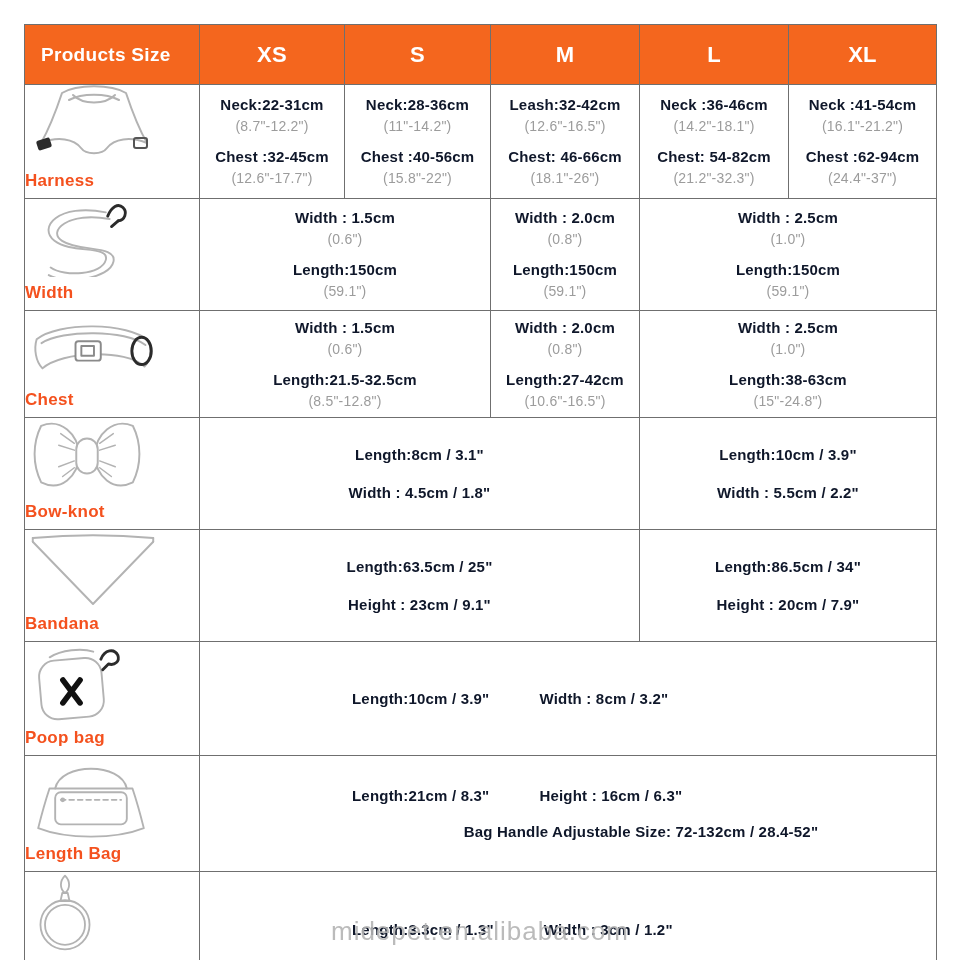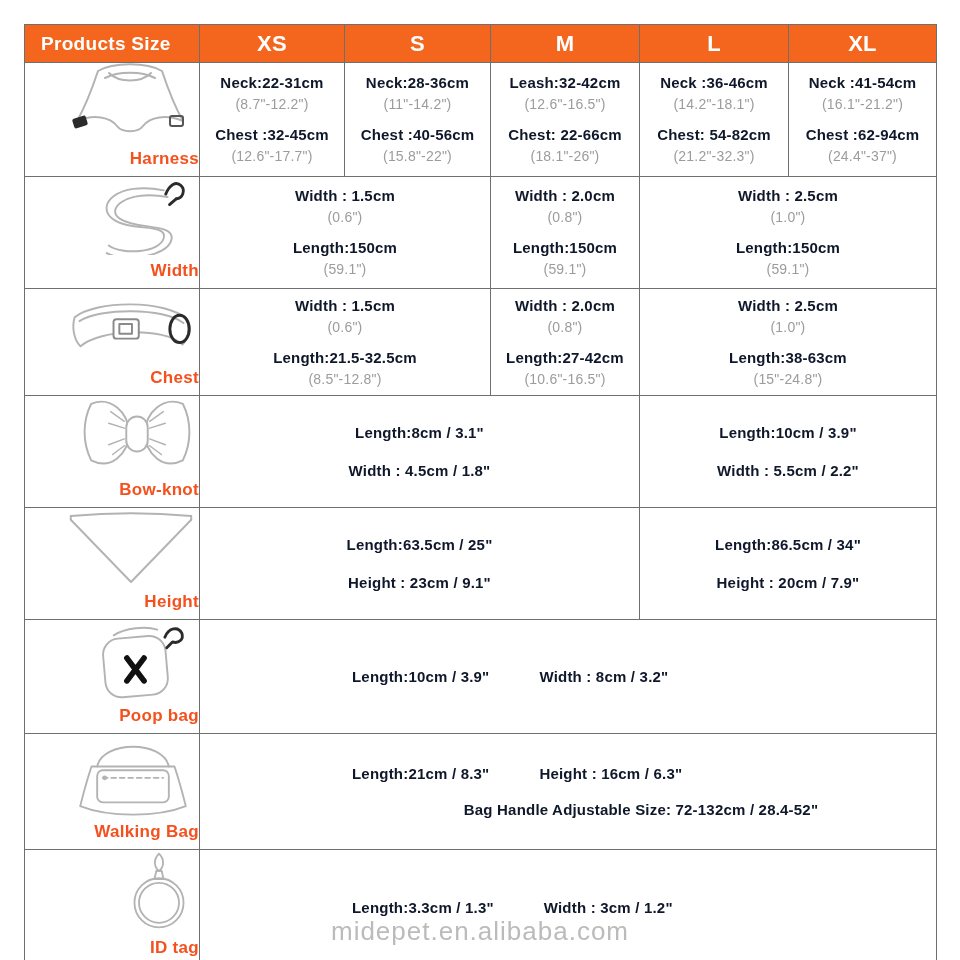--- a/index.html
+++ b/index.html
@@ -3,21 +3,21 @@
 <meta charset="utf-8">
 <style>
   html,body{margin:0;padding:0;width:960px;height:960px;background:#fff;overflow:hidden;}
   body{font-family:"Liberation Sans", sans-serif;}
   .sheet{position:relative;width:960px;height:960px;background:#fff;}
   table.size-chart{position:absolute;left:24px;top:24px;width:912px;border-collapse:collapse;table-layout:fixed;}
   td,th{border:1px solid #6f6f6f;padding:0;vertical-align:middle;}
   th{background:#F4661E;color:#fff;font-size:22px;font-weight:bold;letter-spacing:.3px;}
   th.prod-head{text-align:left;padding-left:16px;font-size:19px;}
   td.prod{text-align:center;}
-  .prod-inner{display:flex;flex-direction:column;align-items:flex-end;justify-content:flex-end;height:100%;padding-bottom:7px;box-sizing:border-box;}
+  .prod-inner{display:flex;flex-direction:column;align-items:flex-start;justify-content:flex-end;height:100%;padding-bottom:7px;box-sizing:border-box;}
   .prod-label{color:#F4511E;font-weight:bold;font-size:17px;letter-spacing:.3px;margin-top:2px;}
   .cell-center{display:flex;flex-direction:column;align-items:center;justify-content:center;height:100%;}
   .cm{font-size:15px;font-weight:bold;color:#0f172a;line-height:22px;letter-spacing:.2px;text-align:center;}
   .in{font-size:14px;font-weight:normal;color:#9c9c9c;line-height:21px;letter-spacing:.2px;text-align:center;}
   .pair + .pair{margin-top:9px;}
   .two-line{display:flex;flex-direction:column;gap:16px;align-items:center;justify-content:center;height:100%;}
   .wide-line{display:flex;gap:50px;align-items:center;justify-content:flex-start;padding-left:152px;}
   .wide-cell{display:flex;flex-direction:column;gap:14px;justify-content:center;height:100%;}
   .icon{stroke:#b3b3b3;fill:none;stroke-width:2;stroke-linecap:round;stroke-linejoin:round;}
   .dark{stroke:#2b2b2b;}
@@ -31,21 +31,21 @@
     <colgroup>
       <col style="width:175px">
         <col style="width:145px">
         <col style="width:146px">
       <col style="width:149px">
         <col style="width:149px">
         <col style="width:148px">
     </colgroup>
 
     <tbody>
-        <tr style="height:38px">
+        <tr style="height:60px">
       <th class="prod-head">Products Size</th>
       <th>XS</th>
       <th>S</th>
       <th>M</th>
       <th>L</th>
       <th>XL</th>
     </tr>
 
     <tr style="height:110px">
       <td class="prod">
@@ -86,21 +86,21 @@
               </div>
       </div>
           </td>
       <td>
             <div class="cell-center">
         <div class="pair">
                 <div class="cm">Leash:32-42cm</div>
                 <div class="in">(12.6"-16.5")</div>
               </div>
         <div class="pair">
-                <div class="cm">Chest: 22-66cm</div>
+                <div class="cm">Chest: 46-66cm</div>
                 <div class="in">(18.1"-26")</div>
               </div>
       </div>
           </td>
       <td>
             <div class="cell-center">
         <div class="pair">
                 <div class="cm">Neck :36-46cm</div>
                 <div class="in">(14.2"-18.1")</div>
               </div>
@@ -260,21 +260,21 @@
     <tr style="height:109px">
       <td class="prod">
         <div class="prod-inner">
           <span>
             <svg class="icon" width="136" height="78" viewBox="0 0 140 80">
               <path d="M8,8 C52,4 88,4 132,8"></path>
               <path d="M8,12 L70,76 L132,12"></path>
               <path d="M8,8 L8,12 M132,8 L132,12"></path>
             </svg>
           </span>
-          <div class="prod-label">Height</div>
+          <div class="prod-label">Bandana</div>
         </div>
       </td>
       <td colspan="3">
             <div class="two-line">
         <div class="cm">Length:63.5cm / 25"</div>
         <div class="cm">Height : 23cm / 9.1"</div>
       </div>
           </td>
       <td colspan="2">
             <div class="two-line">
@@ -313,21 +313,21 @@
         <div class="prod-inner">
           <span>
             <svg class="icon" width="132" height="82" viewBox="0 0 140 86">
               <path d="M32,34 C38,6 102,6 108,34"></path>
               <path d="M26,34 L114,34 C120,52 124,68 126,76 C96,88 44,88 14,76 C16,68 20,52 26,34 Z"></path>
               <rect x="32" y="38" width="76" height="34" rx="6"></rect>
               <path d="M38,46 L102,46" stroke-dasharray="5,4"></path>
               <circle cx="40" cy="46" r="2.5" fill="#b3b3b3" stroke="none"></circle>
             </svg>
           </span>
-          <div class="prod-label">Walking Bag</div>
+          <div class="prod-label">Length Bag</div>
         </div>
       </td>
       <td colspan="5">
             <div class="wide-cell">
         <div class="wide-line">
           <span class="cm">Length:21cm / 8.3"</span>
           <span class="cm">Height : 16cm / 6.3"</span>
         </div>
         <div class="wide-line" style="padding-left:146px;justify-content:center;">
           <span class="cm">Bag Handle Adjustable Size: 72-132cm / 28.4-52"</span>

